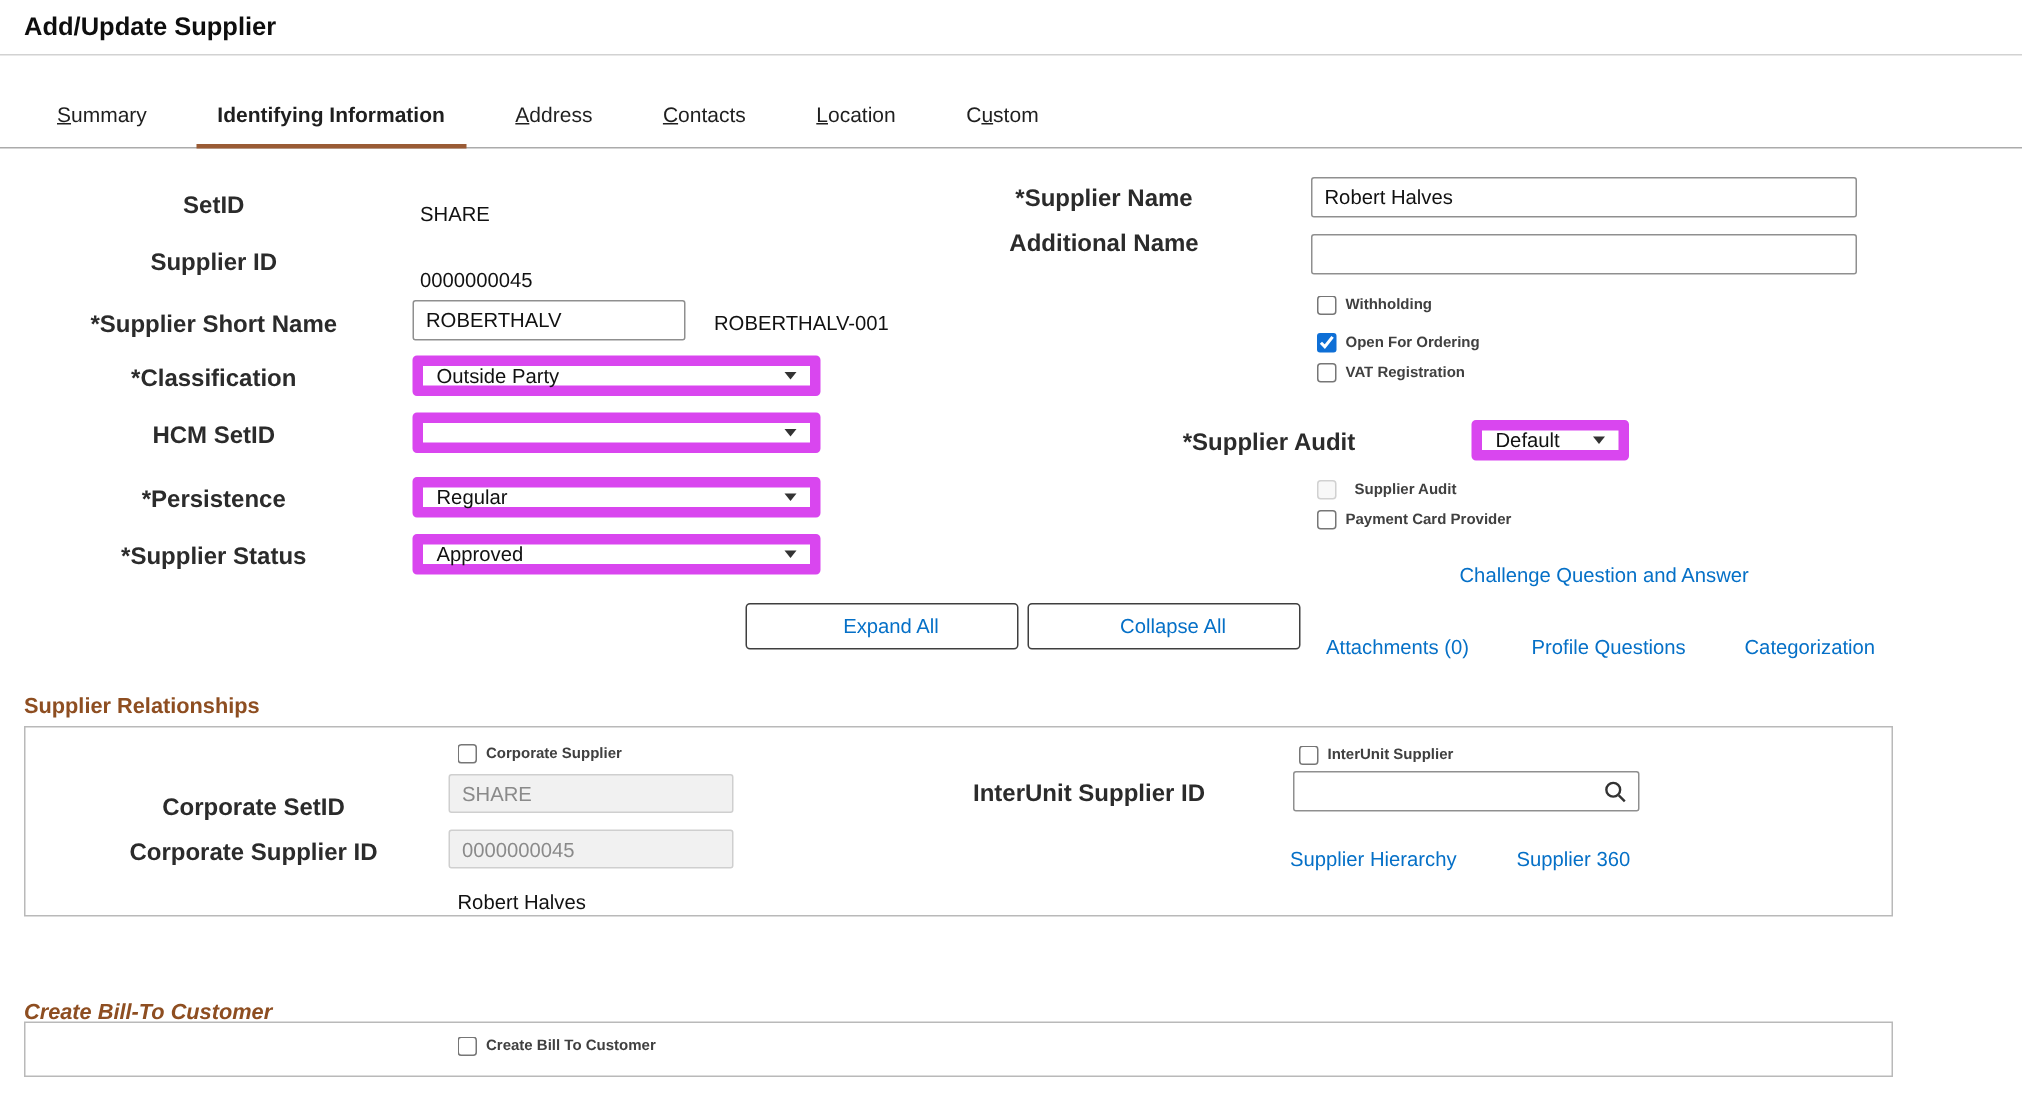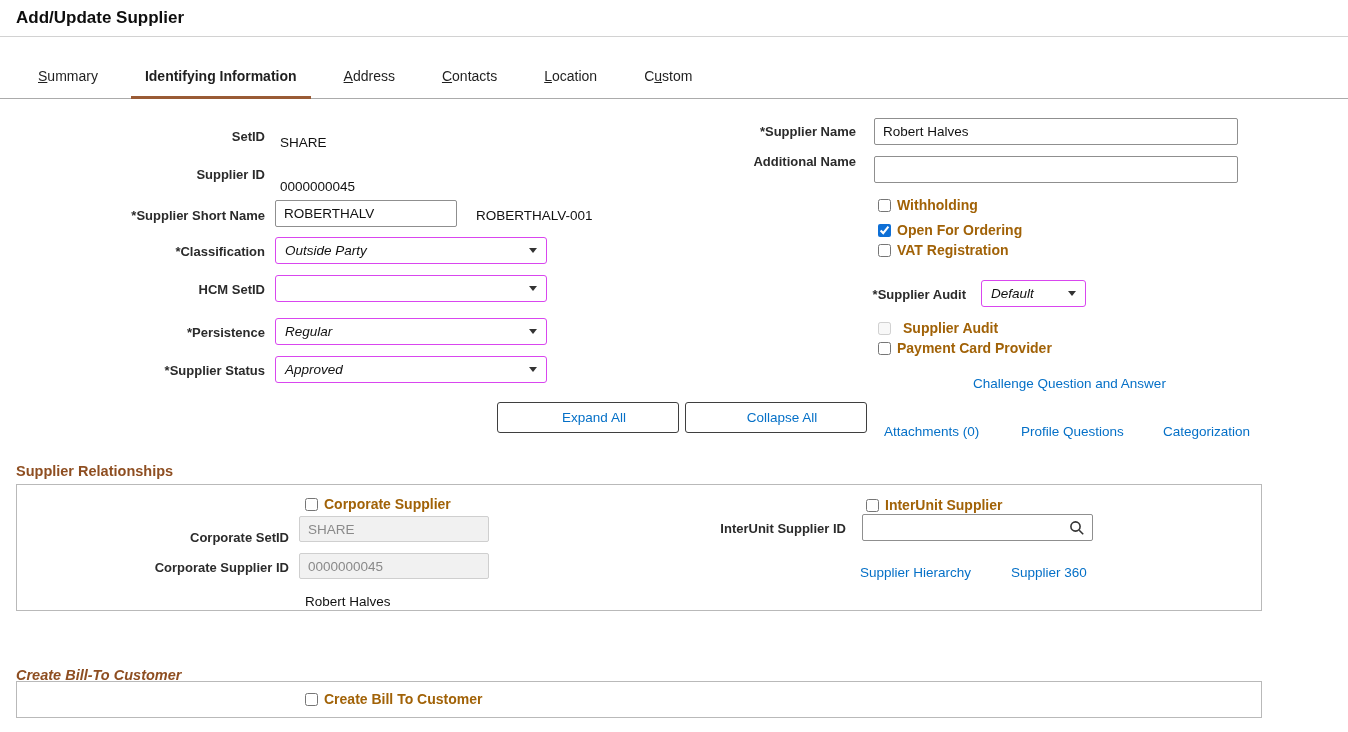--- a/index.html
+++ b/index.html
@@ -11,32 +11,32 @@
   .page-title { left: 16px; top: 8px; font-size: 17px; font-weight: bold; color: #0e0e0e; }
   .header-rule { left: 0; top: 36px; width: 1348px; height: 1px; background: #d2d2d2; }
 
   .tabbar { left: 0; top: 37px; width: 1348px; height: 62px; border-bottom: 1px solid #ababab; }
   .tabs { position: absolute; left: 24px; bottom: 0; display: flex; }
   .tab { position: relative; font-size: 14px; color: #1f1f1f; padding: 0 14px 14px 14px; margin-right: 19px; cursor: pointer; white-space: nowrap; }
   .tab.active { font-weight: bold; }
   .tab.active::after { content: ""; position: absolute; left: 0; right: 0; bottom: -1px; height: 3px; background: var(--accent, #9a5b35); }
   .tab .key { text-decoration: underline; }
 
-  .lbl { position: absolute; font-size: 13px; font-weight: bold; color: #2b2b2b; text-align: right; }
+  .lbl { position: absolute; font-size: 16px; font-weight: bold; color: #2b2b2b; text-align: center; }
   .val { position: absolute; font-size: 13.5px; color: #111; }
 
   .txt-input { position: absolute; border: 1px solid #8f8f8f; border-radius: 2px; font-family: inherit; font-size: 13.5px; color: #111; padding: 0 8px; background: #fff; }
   .txt-input:disabled { background: #f1f1f1; color: #8a8a8a; border-color: #cfcfcf; }
 
-  .select { position: absolute; height: 27px; border: 1px solid #d946ef; border-radius: 3px; background: #fff; display: flex; align-items: center; justify-content: space-between; padding: 0 9px; font-size: 13.5px; color: #111; cursor: pointer; font-style: italic; }
+  .select { position: absolute; height: 27px; border: 7px solid #d946ef; border-radius: 3px; background: #fff; display: flex; align-items: center; justify-content: space-between; padding: 0 9px; font-size: 13.5px; color: #111; cursor: pointer; }
   .chev { width: 0; height: 0; border-left: 4px solid transparent; border-right: 4px solid transparent; border-top: 5px solid #333; margin-left: 8px; flex: none; }
 
   .cb-row { position: absolute; display: flex; align-items: center; gap: 6px; }
   .cb-row input { width: 13px; height: 13px; accent-color: var(--checkbox, #0e6fd6); flex: none; cursor: pointer; }
-  .cb-lbl { font-size: 14px; font-weight: bold; color: #a16207; white-space: nowrap; }
+  .cb-lbl { font-size: 10px; font-weight: bold; color: #404040; white-space: nowrap; }
 
   .link { position: absolute; font-size: 13.5px; color: var(--link, #0570c7); cursor: pointer; white-space: nowrap; }
 
   .btn { position: absolute; width: 182px; height: 31px; background: #fff; border: 1px solid #3f3f3f; border-radius: 3px; color: var(--link, #0570c7); font-family: inherit; font-size: 13.5px; display: flex; align-items: center; justify-content: center; cursor: pointer; padding-left: 12px; }
 
   .section-heading { position: absolute; font-size: 14.5px; font-weight: bold; color: var(--heading, #8e4e21); }
   .panel { position: absolute; border: 1px solid #b9b9b9; background: #fff; }
 
   .lookup { display: flex; align-items: center; border: 1px solid #8f8f8f; border-radius: 2px; background: #fff; }
   .lookup-input { flex: 1; min-width: 0; height: 100%; border: none; outline: none; padding: 0 6px; font-family: inherit; font-size: 13.5px; color: #111; background: transparent; }

